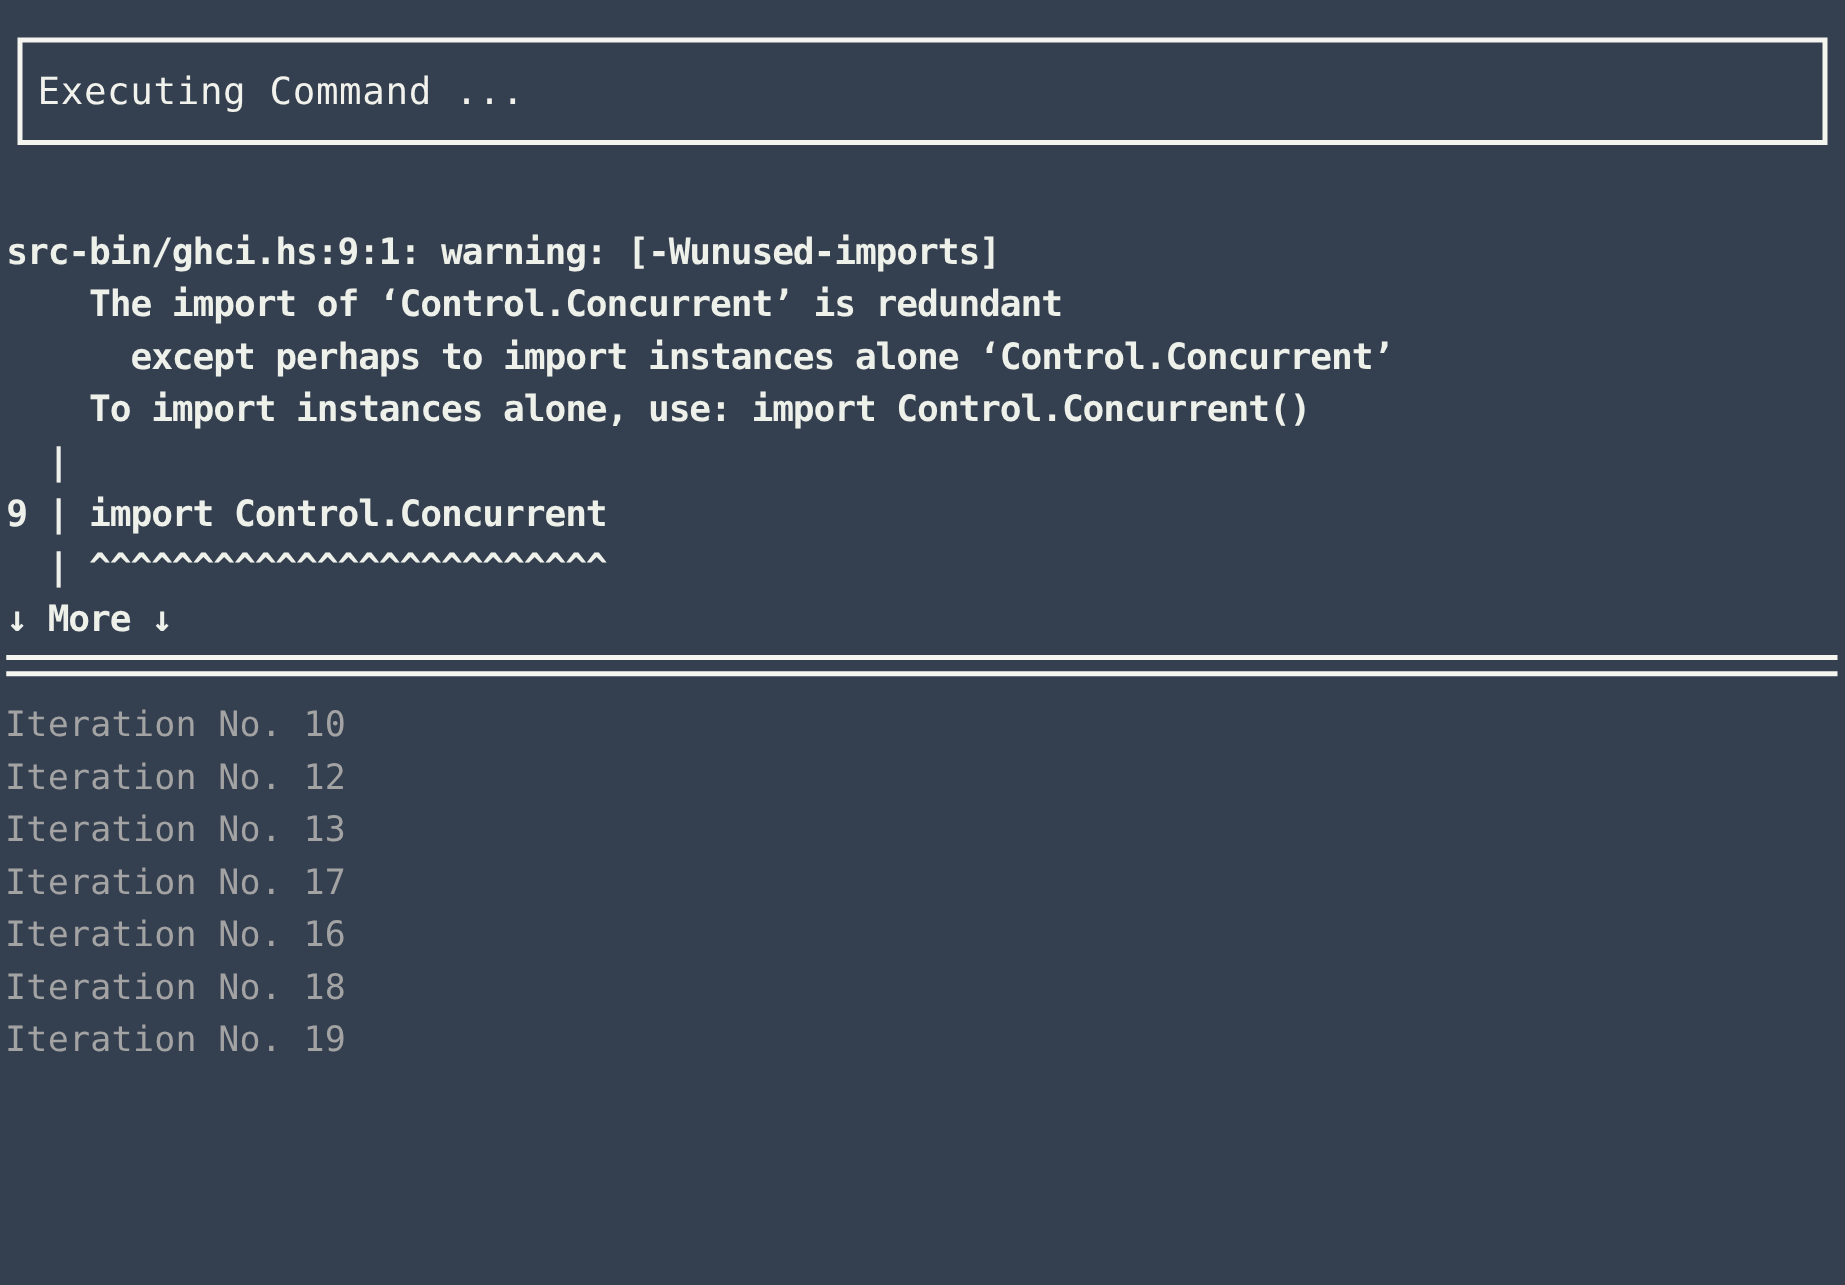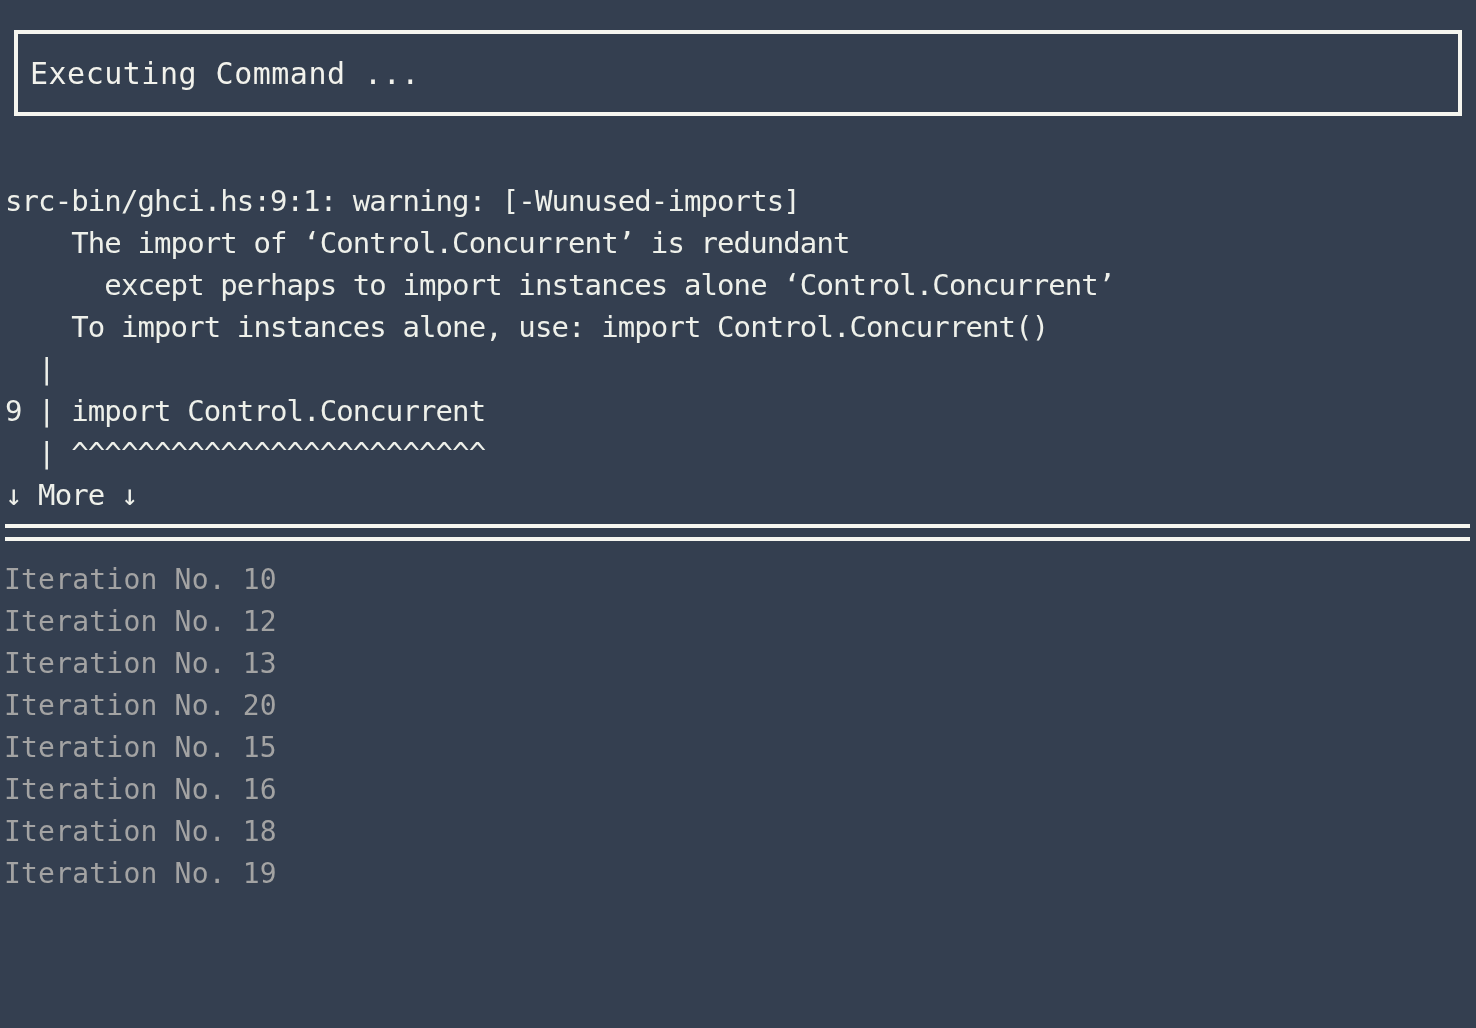--- a/index.html
+++ b/index.html
@@ -50,20 +50,21 @@
     top: 180px;
     width: 1466px;
   }
   .warn-line {
     font-family: "DejaVu Sans Mono", monospace;
     font-size: 29px;
     line-height: 42px;
     white-space: pre;
     color: #eef0ea;
     letter-spacing: -0.9px;
+    font-weight: bold;
   }
 
   
   .separator {
     position: absolute;
     left: 5px;
     top: 524px;
     width: 1465px;
   }
   .separator .rule {
@@ -114,20 +115,19 @@
   <div class="separator">
     <div class="rule"></div>
     <div class="gap"></div>
     <div class="rule"></div>
   </div>
 
   <div class="log-region">
     <div class="log-line">Iteration No. 10</div>
     <div class="log-line">Iteration No. 12</div>
     <div class="log-line">Iteration No. 13</div>
-    <div class="log-line">Iteration No. 20</div>
-    <div class="log-line">Iteration No. 15</div>
+    <div class="log-line">Iteration No. 17</div>
     <div class="log-line">Iteration No. 16</div>
     <div class="log-line">Iteration No. 18</div>
     <div class="log-line">Iteration No. 19</div>
   </div>
 
 </div>
 
 </body></html>

